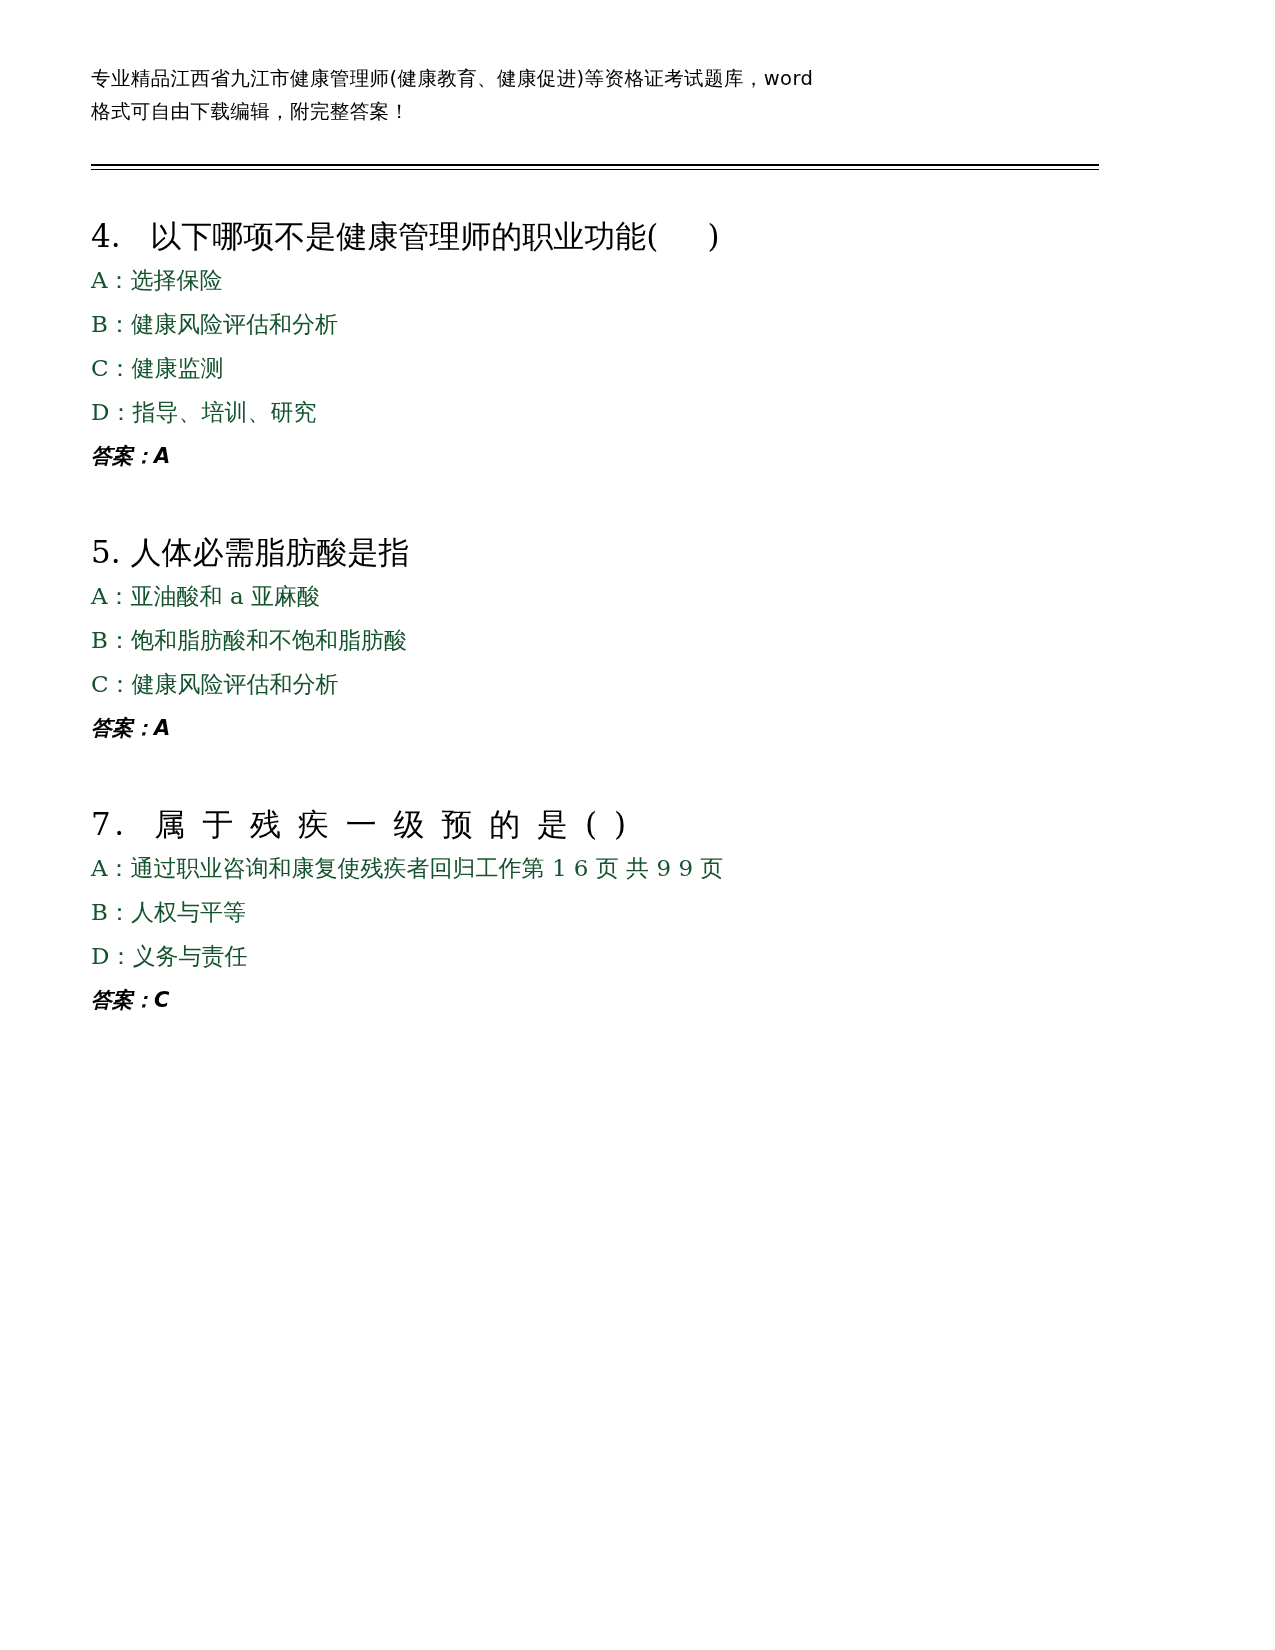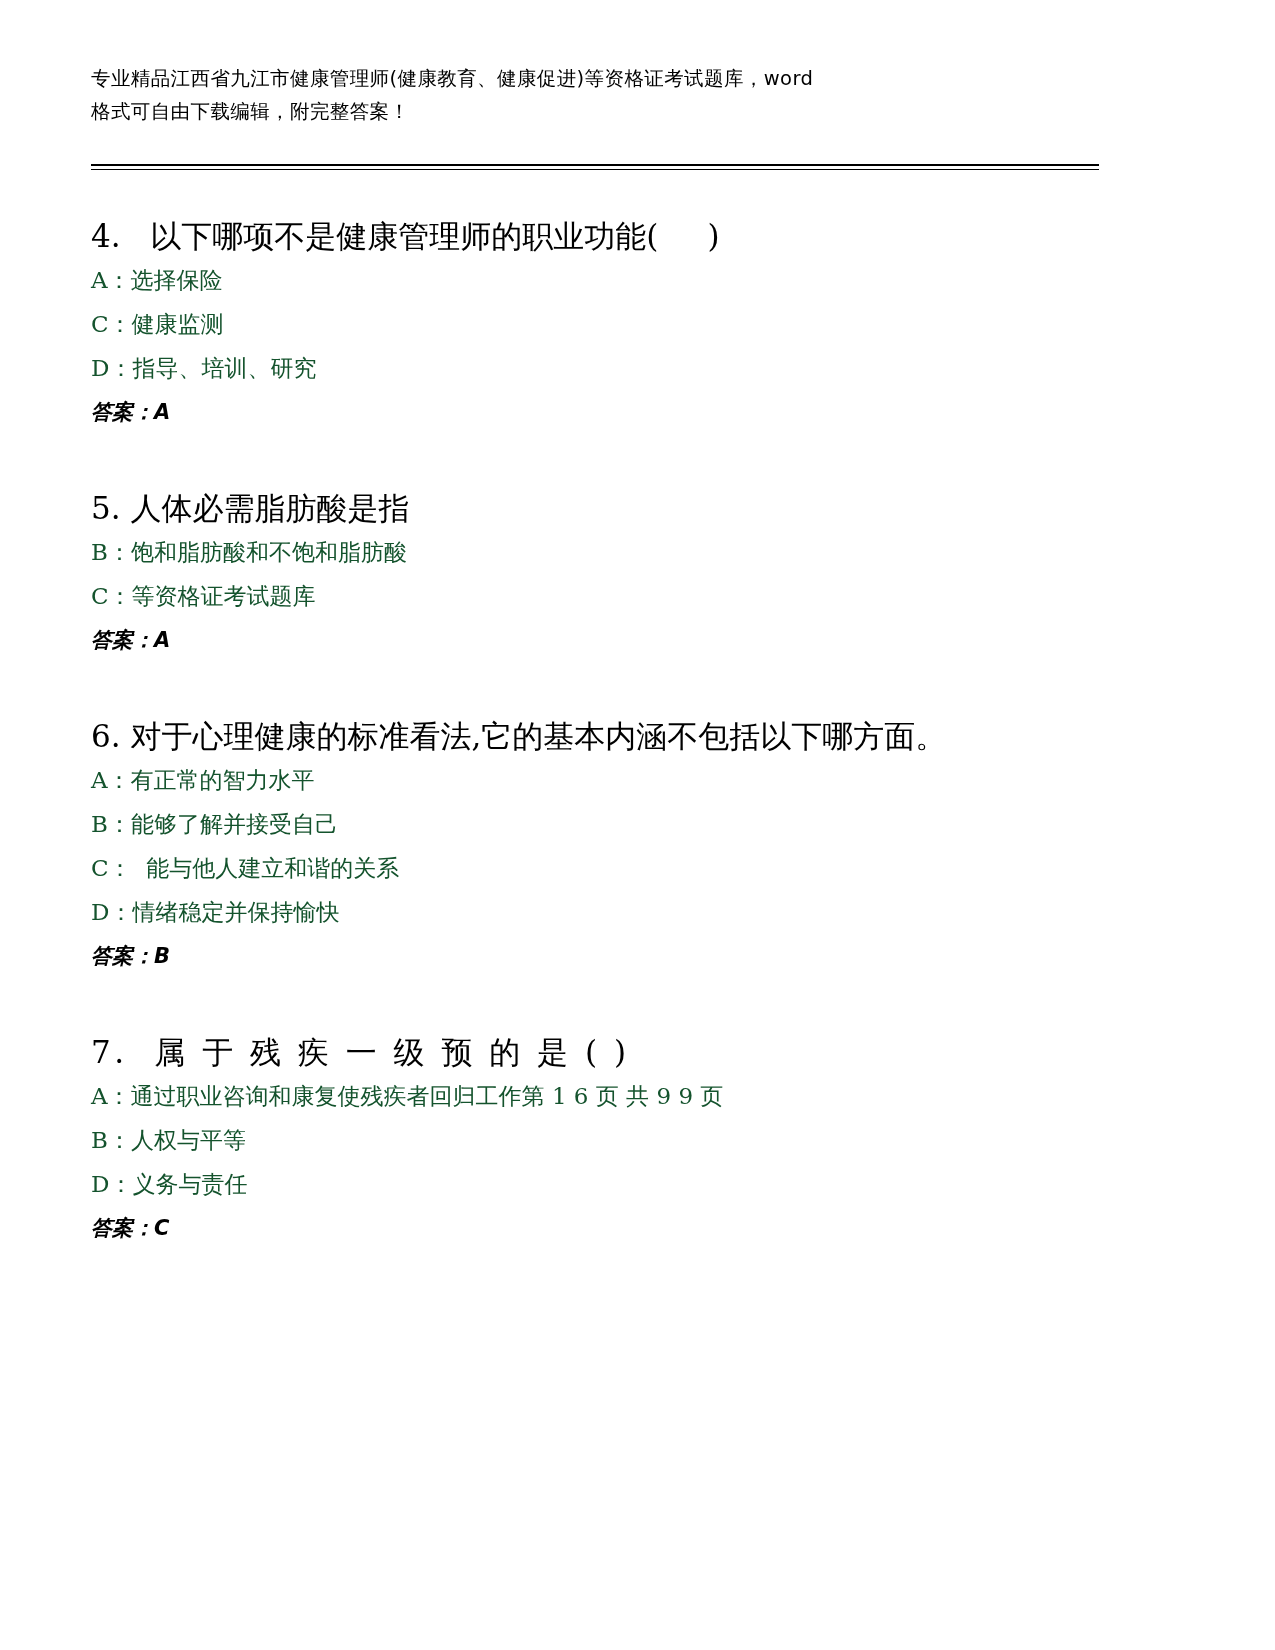--- a/index.html
+++ b/index.html
@@ -91,40 +91,34 @@
   <div class="hr-wrap">
     <div class="hr-top"></div>
     <div class="hr-bot"></div>
   </div>
 
   <div class="body-block">
 
     <div class="q-group">
       <div class="q-stem">4.   以下哪项不是健康管理师的职业功能(     )</div>
       <div class="q-line">A：选择保险</div>
+      <div class="q-line">B：健康风险评估和分析</div>
       <div class="q-line">C：健康监测</div>
       <div class="q-line">D：指导、培训、研究</div>
       <div class="q-answer">答案：A</div>
     </div>
 
     <div class="q-group">
       <div class="q-stem">5. 人体必需脂肪酸是指</div>
+      <div class="q-line">A：亚油酸和 a 亚麻酸</div>
       <div class="q-line">B：饱和脂肪酸和不饱和脂肪酸</div>
-      <div class="q-line">C：等资格证考试题库</div>
+      <div class="q-line">C：健康风险评估和分析</div>
       <div class="q-answer">答案：A</div>
     </div>
 
-    <div class="q-group">
-      <div class="q-stem">6. 对于心理健康的标准看法,它的基本内涵不包括以下哪方面。</div>
-      <div class="q-line">A：有正常的智力水平</div>
-      <div class="q-line">B：能够了解并接受自己</div>
-      <div class="q-line">C：  能与他人建立和谐的关系</div>
-      <div class="q-line">D：情绪稳定并保持愉快</div>
-      <div class="q-answer">答案：B</div>
-    </div>
 
     <div class="q-group">
       <div class="q-stem wide">7.  属 于 残 疾 一 级 预 的 是 ( )</div>
       <div class="q-line">A：通过职业咨询和康复使残疾者回归工作第 1 6 页 共 9 9 页</div>
       <div class="q-line">B：人权与平等</div>
       <div class="q-line">D：义务与责任</div>
       <div class="q-answer">答案：C</div>
     </div>
 
   </div>

